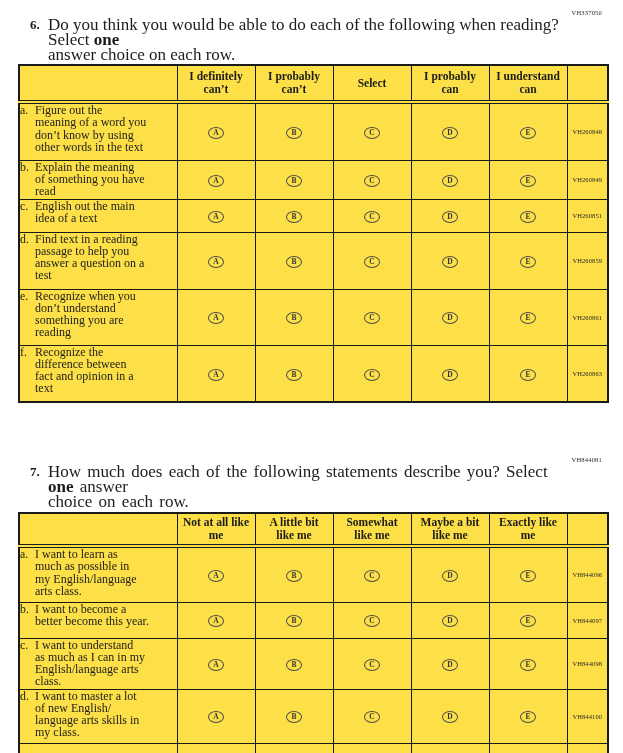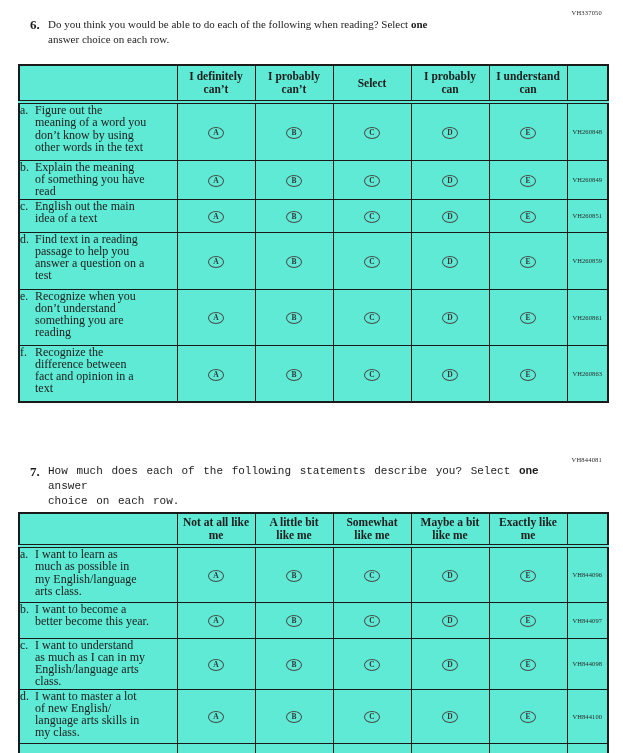--- a/index.html
+++ b/index.html
@@ -7,27 +7,27 @@
     position:relative;width:623px;height:753px;background:#ffffff;
     font-family:"Liberation Serif","DejaVu Serif",serif;color:#1c1c1c;
     overflow:hidden;margin:0 auto;
   }
   .refcode{
     position:absolute;font-size:6.5px;color:#2a2a2a;letter-spacing:.2px;
     font-family:"Liberation Serif",serif;
   }
   .qblock{position:absolute;display:flex;}
   .qnum{font-weight:bold;font-size:13px;width:18px;flex:none;line-height:15px;}
-  .qtext{font-size:11px;line-height:15px;white-space:pre-line;}
+  .qtext{font-size:17px;line-height:15px;white-space:pre-line;}
   .qtext b{font-weight:bold;}
-  .q7sp{word-spacing:2px;font-family:Liberation Mono, monospace;}
+  .q7sp{word-spacing:2px;}
 
   table.survey{
     position:absolute;border-collapse:collapse;table-layout:fixed;
-    border:2px solid #1a1a1a;background:#5eead4;
+    border:2px solid #1a1a1a;background:#fde047;
   }
   table.survey th,table.survey td{
     border:1.5px solid #1a1a1a;padding:0;overflow:hidden;
   }
   table.survey th{
     font-size:11.5px;font-weight:bold;line-height:13px;text-align:center;
     vertical-align:middle;padding:2px 4px;
   }
   table.survey thead th{border-bottom:4px double #1a1a1a;}
   td.lbl{vertical-align:top;padding:2px 2px 2px 3px;}

